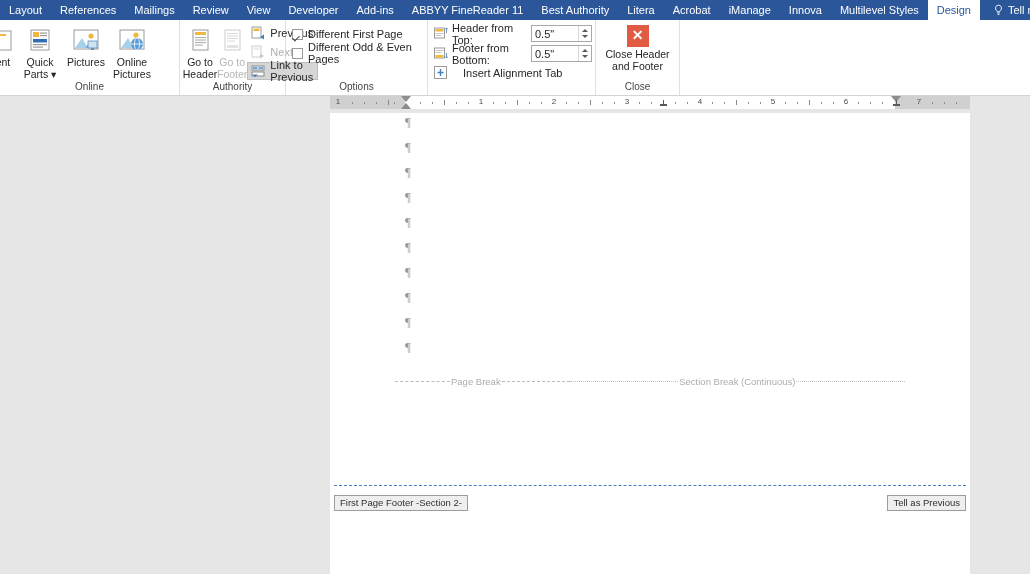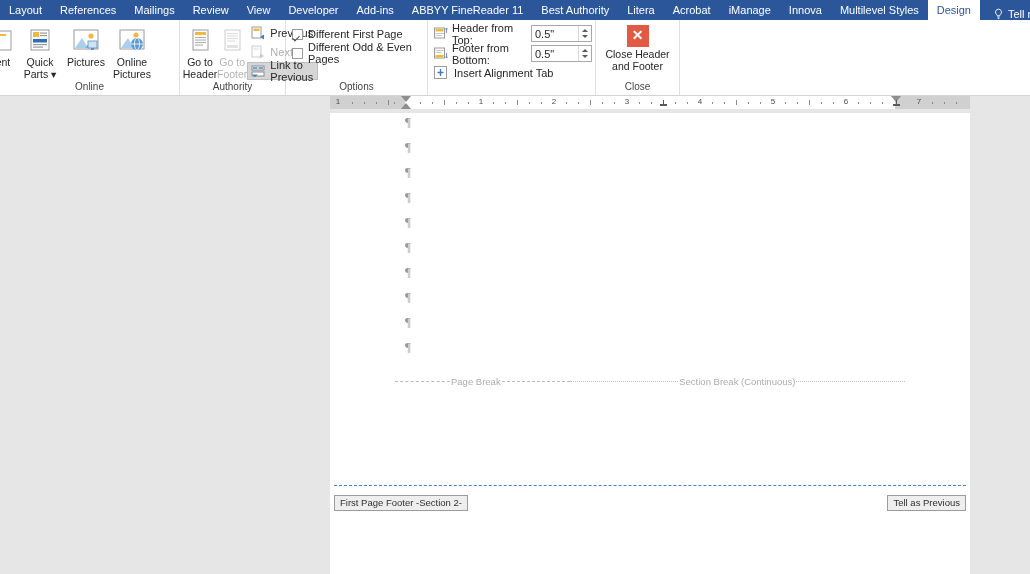--- a/index.html
+++ b/index.html
@@ -10,21 +10,21 @@
     font-family: "Liberation Sans", sans-serif;
     background: #e6e6e6;
   }
 
   
   .tabbar {
     position: relative;
     height: 20px;
     background: #2b579a;
     display: flex;
-    align-items: flex-end;
+    align-items: center;
     white-space: nowrap;
   }
   .tab {
     display: flex; align-items: center;
     padding: 0 9px;
     font-size: 11px;
     color: #ffffff;
     height: 20px;
     line-height: 20px;
   }
@@ -495,21 +495,21 @@
           <span>Footer from Bottom:</span>
           <span class="spin">
             <input type="text" value="0.5&quot;" style="">
             <span class="arrows">
               <span class="arr up"></span>
               <span class="arr dn"></span>
             </span>
           </span>
         </div>
 
-        <div class="ckrow" style="gap:6px;">
+        <div class="ckrow" style="gap:15px;">
           <span class="si" style="width:14px;">
             <svg width="13" height="13" viewBox="0 0 13 13">
               <rect x="0.5" y="0.5" width="12" height="12" fill="#ffffff" stroke="#9a9a9a"></rect>
               <path d="M6.5 3 L6.5 10 M3.5 6.5 L9.5 6.5" stroke="#3f7fbf" stroke-width="1.4"></path>
             </svg>
           </span>
           <span>Insert Alignment Tab</span>
         </div>
       </div>
     </div>

